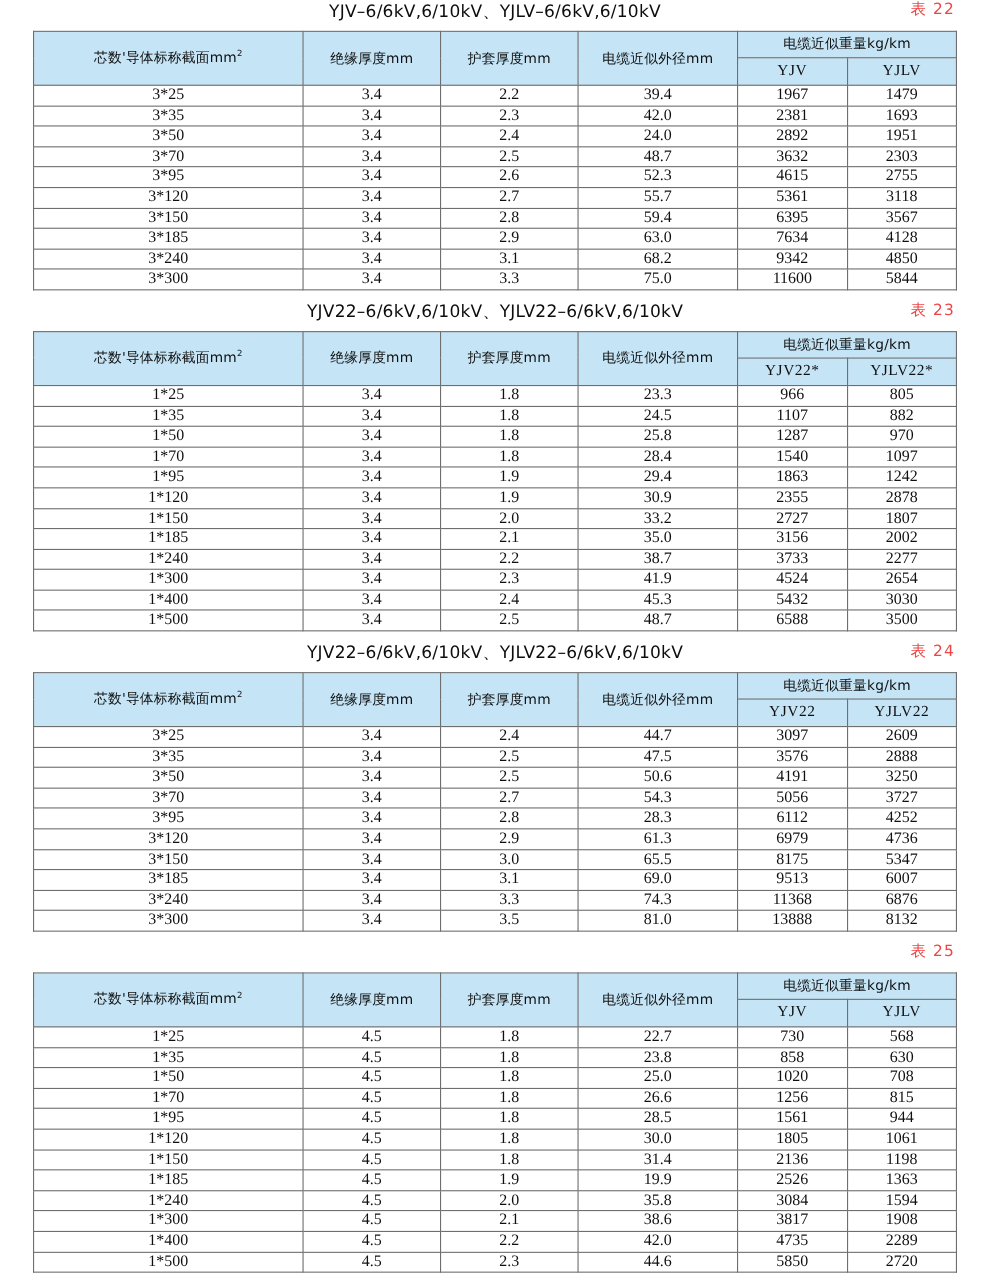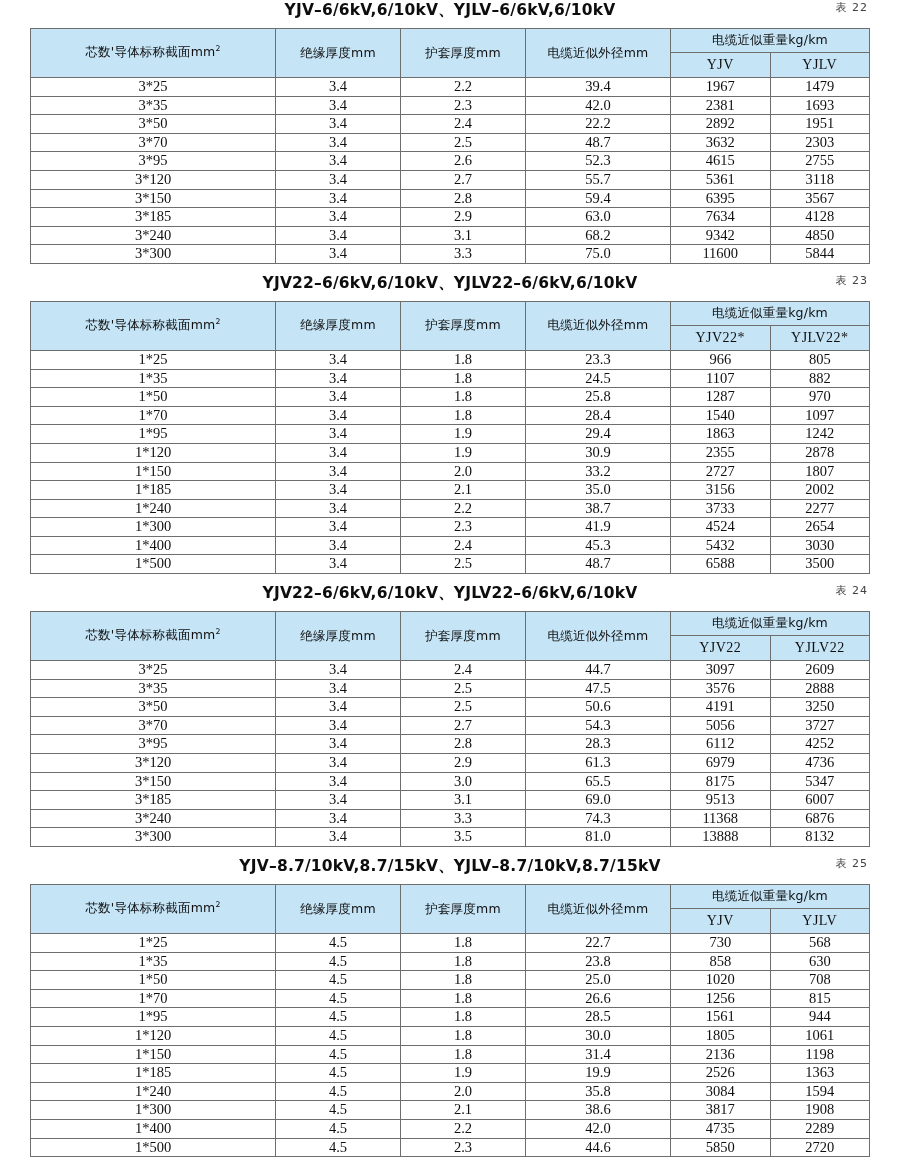--- a/index.html
+++ b/index.html
@@ -29,29 +29,28 @@
     justify-content: center;
     height: 28px;
     position: relative;
   }
   .caption-title {
     font-family: "DejaVu Sans", "Liberation Sans", sans-serif;
     font-size: 15.5px;
     letter-spacing: 0.2px;
     white-space: nowrap;
     color: #0d0d0d;
-    font-weight: bold;
   }
   .caption-number {
     position: absolute;
     right: 2px;
     font-family: "DejaVu Sans", "Liberation Sans", sans-serif;
-    font-size: 11px;
+    font-size: 14px;
     letter-spacing: 1px;
-    color: #404040;
+    color: #ef4444;
   }
 
   
   table.spec {
     width: 840px;
     border-collapse: collapse;
     table-layout: fixed;
     border: 1px solid #6e6e6e;
   }
   table.spec th,
@@ -131,21 +130,21 @@
               <td>3.4</td>
               <td>2.3</td>
               <td>42.0</td>
               <td>2381</td>
               <td>1693</td>
             </tr>
             <tr>
               <td>3*50</td>
               <td>3.4</td>
               <td>2.4</td>
-              <td>22.2</td>
+              <td>24.0</td>
               <td>2892</td>
               <td>1951</td>
             </tr>
             <tr>
               <td>3*70</td>
               <td>3.4</td>
               <td>2.5</td>
               <td>48.7</td>
               <td>3632</td>
               <td>2303</td>
@@ -421,21 +420,20 @@
               <td>81.0</td>
               <td>13888</td>
               <td>8132</td>
             </tr>
           </tbody>
         </table>
         <div class="spacer-sm"></div>
       </div>
       <div>
         <div class="caption-row">
-          <span class="caption-title">YJV–8.7/10kV,8.7/15kV、YJLV–8.7/10kV,8.7/15kV</span>
           <span class="caption-number">表 25</span>
         </div>
         <table class="spec">
           <thead>
             <tr>
               <th class="col-a" rowspan="2"><span>芯数'导体标称截面mm</span><span class="sup">2</span></th>
               <th class="col-b" rowspan="2">绝缘厚度mm</th>
               <th class="col-c" rowspan="2">护套厚度mm</th>
               <th class="col-d" rowspan="2">电缆近似外径mm</th>
               <th colspan="2">电缆近似重量kg/km</th>

